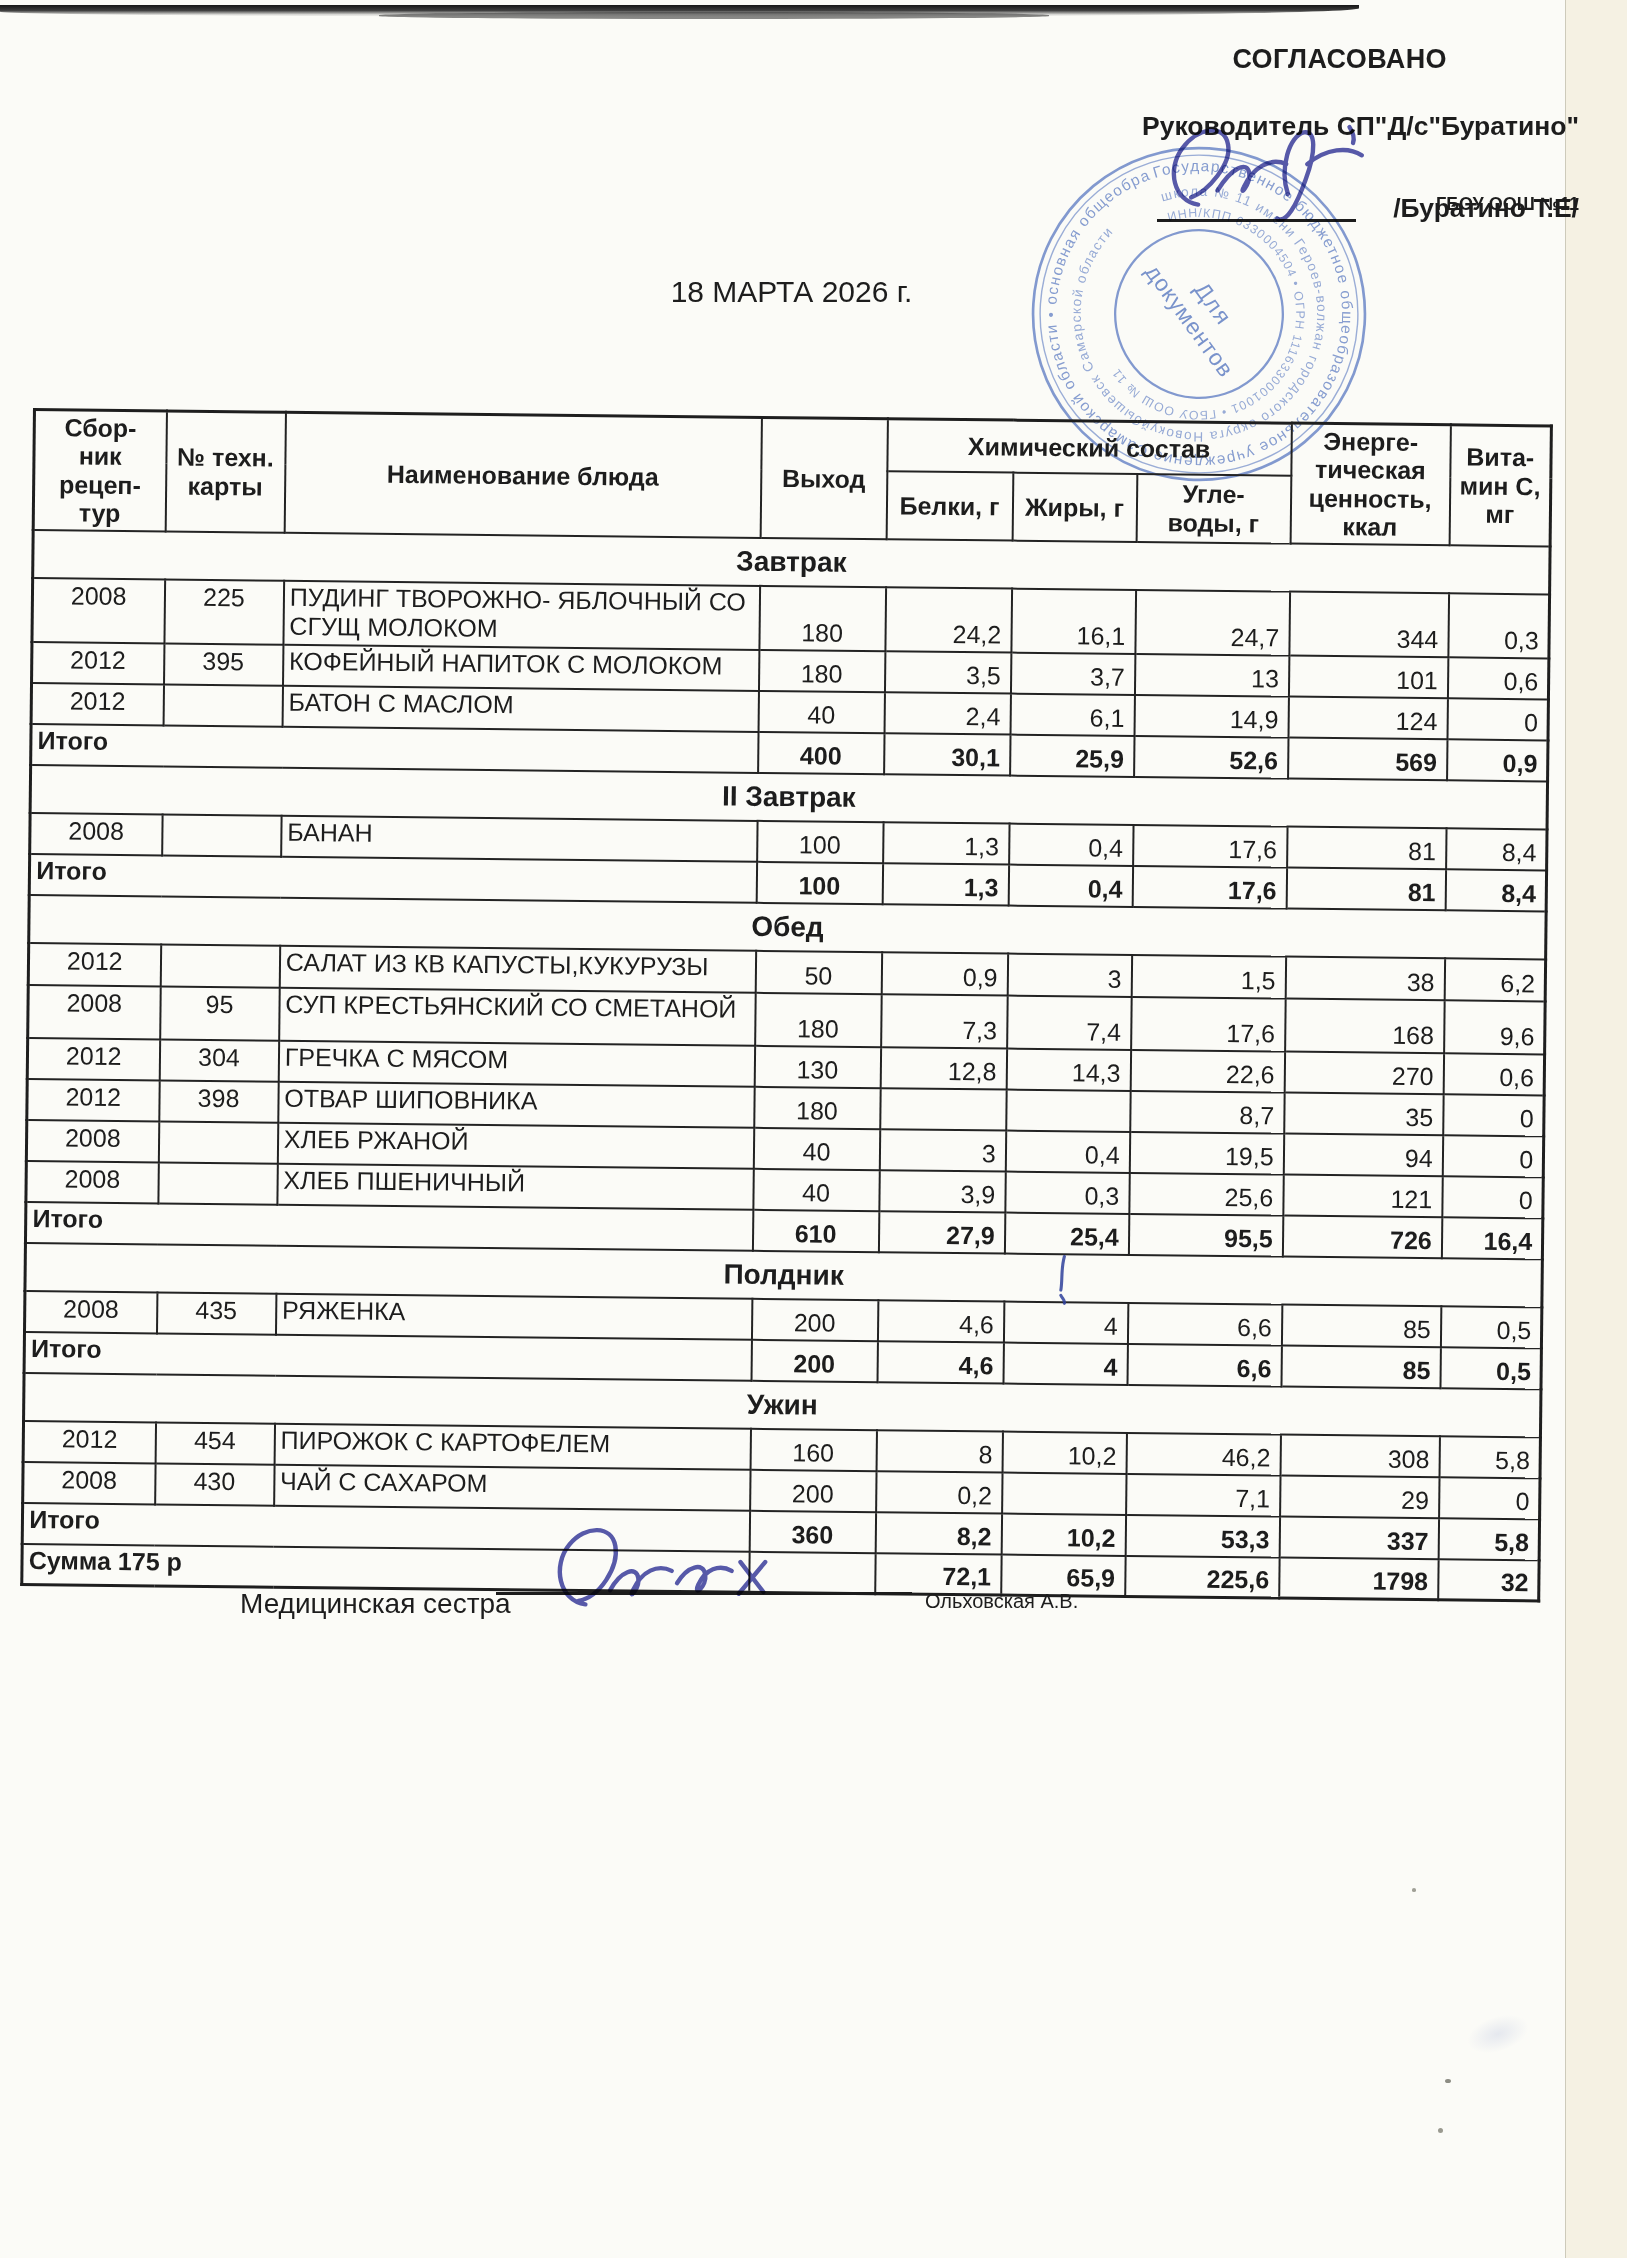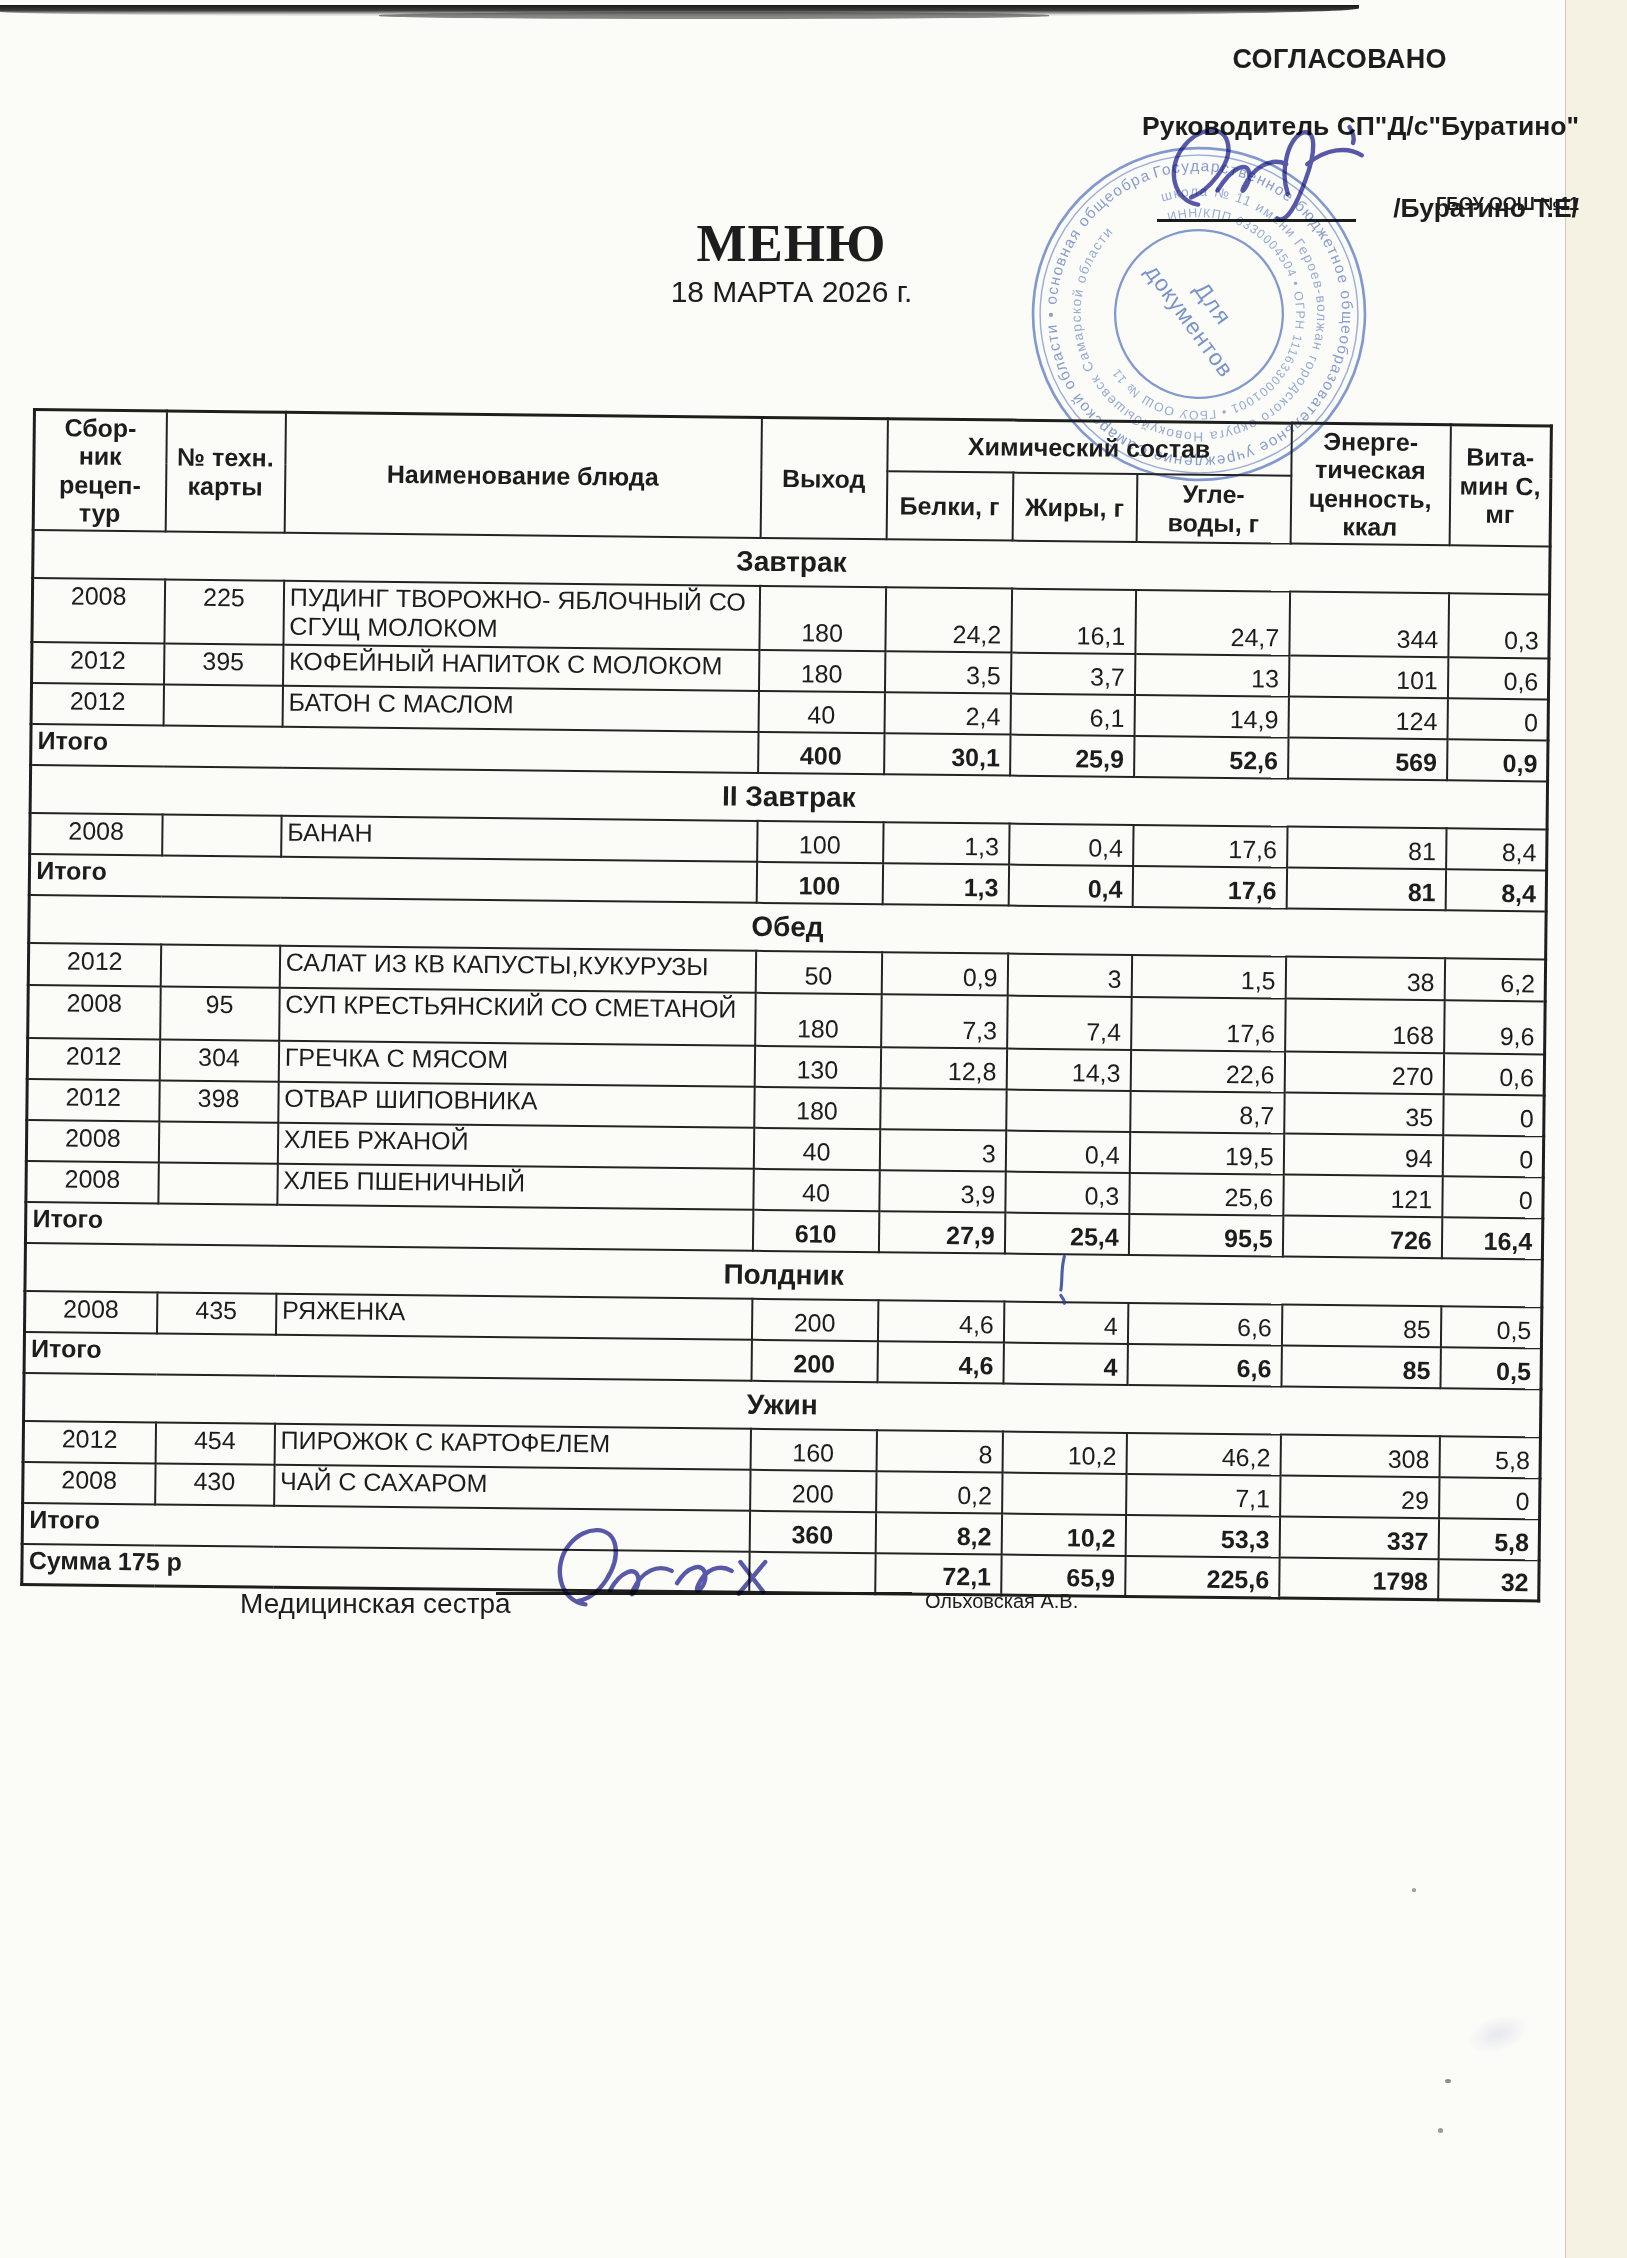--- a/index.html
+++ b/index.html
@@ -111,21 +111,20 @@
           <textPath href="#ring-inner-path">ИНН/КПП 6330004504 • ОГРН 1116330001001 • ГБОУ ООШ № 11</textPath>
         </text>
         <g transform="rotate(72 196 196)" opacity="0.8">
           <text x="196" y="185" text-anchor="middle" font-size="26" letter-spacing="2">Для</text>
           <text x="196" y="218" text-anchor="middle" font-size="26" letter-spacing="1">документов</text>
         </g>
       </g>
     </g>
   </svg>
 
-  <div class="title-menu">МЕНЮ</div>
   <div class="title-date">18 МАРТА 2026 г.</div>
 
   <div class="tbl-wrap">
   <table>
     <colgroup>
       <col style="width:132px">
           <col style="width:119px">
           <col style="width:476px">
           <col style="width:126px">
       <col style="width:126px">

